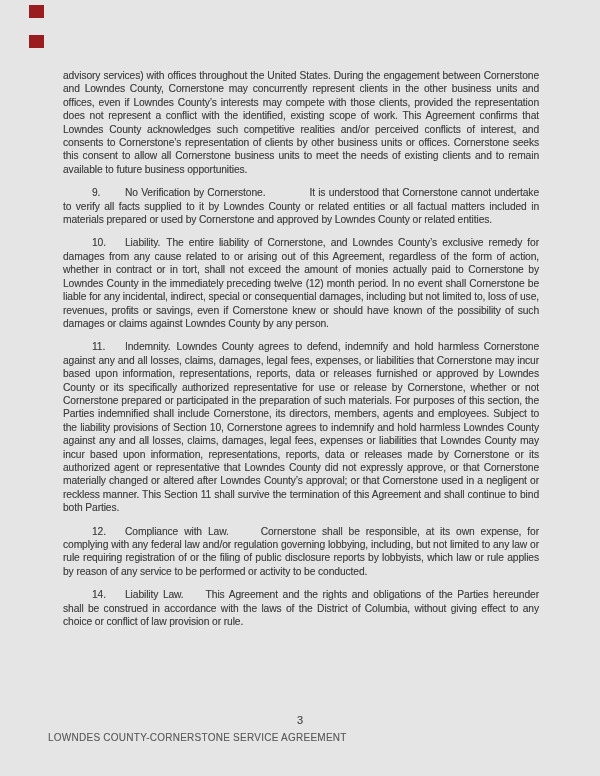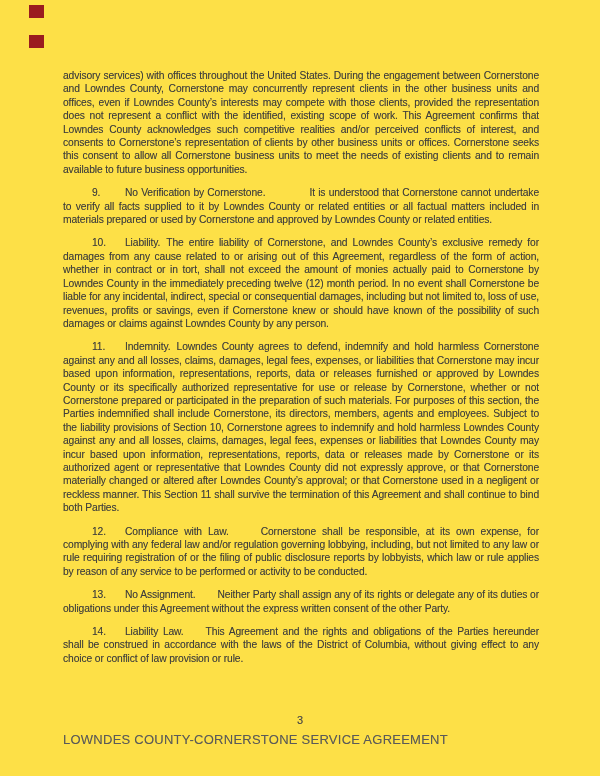--- a/index.html
+++ b/index.html
@@ -4,21 +4,21 @@
 <style>
   html, body { margin: 0; padding: 0; }
   body {
     width: 600px; height: 776px;
     background: #ffffff;
     font-family: "Liberation Sans", sans-serif;
   }
   .page {
     position: relative;
     width: 600px; height: 776px;
-    background: #fde047;
+    background: #e5e5e5;
     overflow: hidden;
   }
   .red-mark {
     position: absolute;
     left: 29px;
     width: 15px; height: 13px;
   }
   .red-mark.m1 { top: 5px; }
   .red-mark.m2 { top: 35px; }
   .content {
@@ -50,23 +50,23 @@
     left: 0; right: 0;
     top: 714px;
     text-align: center;
     font-size: 11px;
     color: #4a4a4a;
     letter-spacing: 0;
     text-shadow: 0 0 0.3px rgba(40,40,40,0.35);
   }
   .footer-caption {
     position: absolute;
-    left: 63px;
+    left: 48px;
     top: 732px;
-    font-size: 13px;
+    font-size: 10px;
     letter-spacing: 0.25px;
     color: #5a5a5a;
     text-shadow: 0 0 0.3px rgba(60,60,60,0.3);
   }
 </style>
 </head>
 <body>
 
 <div class="page">
 
@@ -78,21 +78,20 @@
 
     <div>
   <p><span class="sec-num">9.</span><span class="sec-heading">No Verification by Cornerstone</span><span>.</span><span class="heading-gap g-xwide"></span><span>It is understood that Cornerstone cannot undertake to verify all facts supplied to it by Lowndes County or related entities or all factual matters included in materials prepared or used by Cornerstone and approved by Lowndes County or related entities.</span></p>
 
   <p><span class="sec-num">10.</span><span class="sec-heading">Liability</span><span>.</span><span class="heading-gap g-small"></span><span>The entire liability of Cornerstone, and Lowndes County’s exclusive remedy for damages from any cause related to or arising out of this Agreement, regardless of the form of action, whether in contract or in tort, shall not exceed the amount of monies actually paid to Cornerstone by Lowndes County in the immediately preceding twelve (12) month period.  In no event shall Cornerstone be liable for any incidental, indirect, special or consequential damages, including but not limited to, loss of use, revenues, profits or savings, even if Cornerstone knew or should have known of the possibility of such damages or claims against Lowndes County by any person.</span></p>
 
   <p><span class="sec-num">11.</span><span class="sec-heading">Indemnity</span><span>.</span><span class="heading-gap g-small"></span><span>Lowndes County agrees to defend, indemnify and hold harmless Cornerstone against any and all losses, claims, damages, legal fees, expenses, or liabilities that Cornerstone may incur based upon information, representations, reports, data or releases furnished or approved by Lowndes County or its specifically authorized representative for use or release by Cornerstone, whether or not Cornerstone prepared or participated in the preparation of such materials.  For purposes of this section, the Parties indemnified shall include Cornerstone, its directors, members, agents and employees. Subject to the liability provisions of Section 10, Cornerstone agrees to indemnify and hold harmless Lowndes County against any and all losses, claims, damages, legal fees, expenses or liabilities that Lowndes County may incur based upon information, representations, reports, data or releases made by Cornerstone or its authorized agent or representative that Lowndes County did not expressly approve, or that Cornerstone materially changed or altered after Lowndes County’s approval; or that Cornerstone used in a negligent or reckless manner.  This Section 11 shall survive the termination of this Agreement and shall continue to bind both Parties.</span></p>
 
   <p><span class="sec-num">12.</span><span class="sec-heading">Compliance with Law</span><span>.</span><span class="heading-gap g-wide"></span><span>Cornerstone shall be responsible, at its own expense, for complying with any federal law and/or regulation governing lobbying, including, but not limited to any law or rule requiring registration of or the filing of public disclosure reports by lobbyists, which law or rule applies by reason of any service to be performed or activity to be conducted.</span></p>
 
-  <p><span class="sec-num">13.</span><span class="sec-heading">No Assignment</span><span>.</span><span class="heading-gap g-medium"></span><span>Neither Party shall assign any of its rights or delegate any of its duties or obligations under this Agreement without the express written consent of the other Party.</span></p>
 
   <p><span class="sec-num">14.</span><span class="sec-heading">Liability Law</span><span>.</span><span class="heading-gap g-medium"></span><span>This Agreement and the rights and obligations of the Parties hereunder shall be construed in accordance with the laws of the District of Columbia, without giving effect to any choice or conflict of law provision or rule.</span></p>
 </div>
   </div>
 
   <div class="footer-pagenum">3</div>
 
   <div class="footer-caption">LOWNDES COUNTY-CORNERSTONE SERVICE AGREEMENT</div>
 
 </div>

